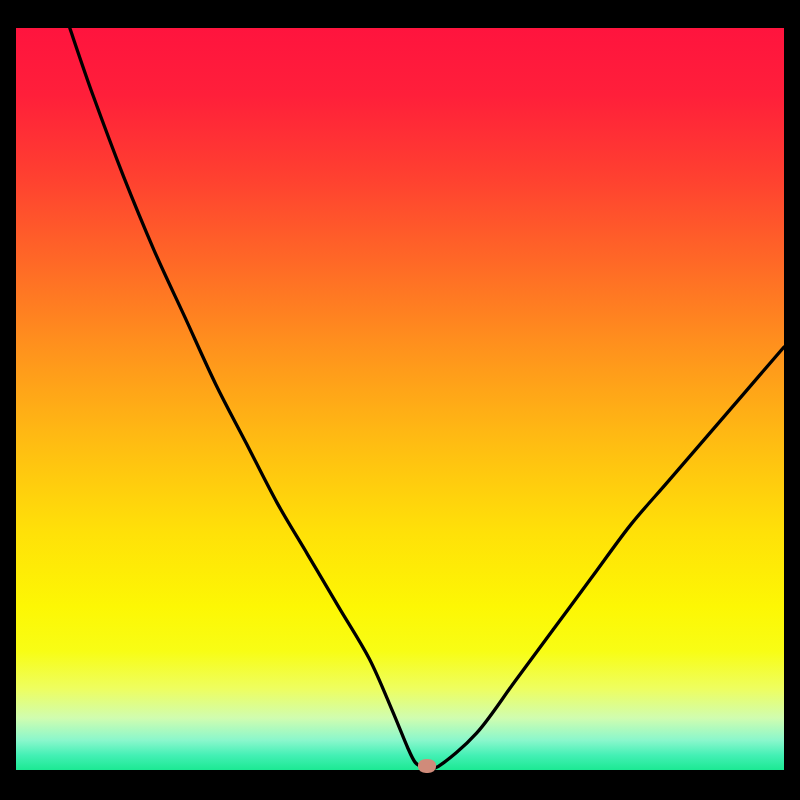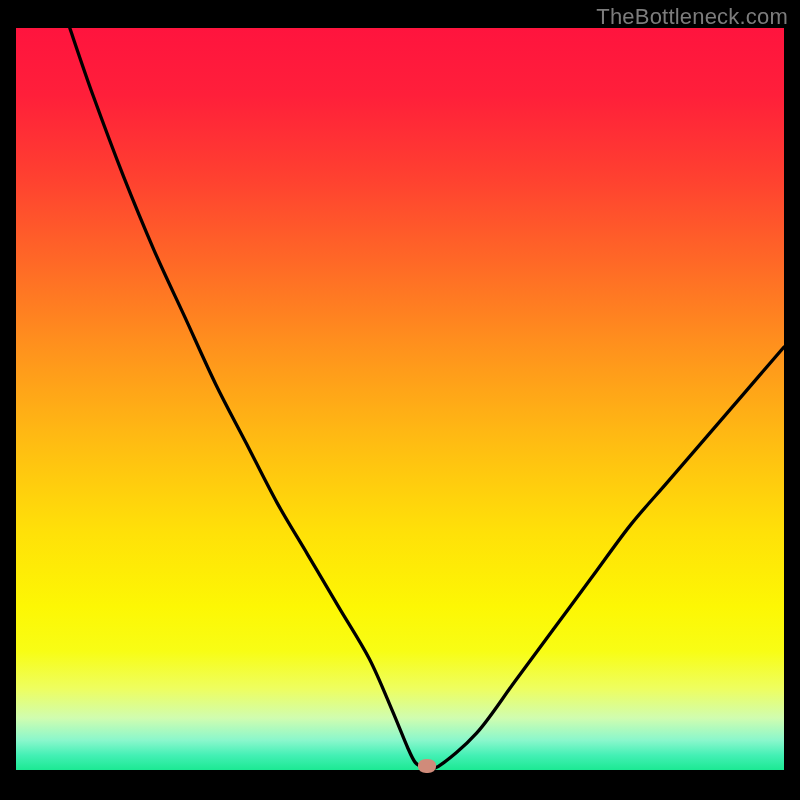--- a/index.html
+++ b/index.html
@@ -67,21 +67,20 @@
     height: 14px;
     border-radius: 8px / 6px;
     background: #d08b7a;
     transform: translate(-50%, -50%);
   }
 </style>
 </head>
 <body>
 
 <div class="frame">
-  <div class="watermark">TheBottleneck.com</div>
 
   <div class="plot">
     <div class="gradient"></div>
 
     <svg class="curve" viewBox="0 0 768 742" preserveAspectRatio="none">
       <path fill="none" stroke="#000" stroke-width="3.3" stroke-linecap="round" stroke-linejoin="round" d="M 53.8 0.0 C 57.6 11.1, 67.8 42.0, 76.8 66.8 C 85.8 91.5, 97.3 122.4, 107.5 148.4 C 117.8 174.4, 128.0 199.1, 138.2 222.6 C 148.5 246.1, 158.7 267.1, 169.0 289.4 C 179.2 311.6, 189.4 335.1, 199.7 356.2 C 209.9 377.2, 220.2 395.7, 230.4 415.5 C 240.6 435.3, 250.9 456.3, 261.1 474.9 C 271.4 493.4, 281.6 509.5, 291.8 526.8 C 302.1 544.1, 312.3 561.4, 322.6 578.8 C 332.8 596.1, 344.3 613.4, 353.3 630.7 C 362.2 648.0, 369.9 667.8, 376.3 682.6 C 382.7 697.5, 387.8 711.1, 391.7 719.7 C 395.5 728.4, 396.8 731.5, 399.4 734.6 C 401.9 737.7, 403.2 737.7, 407.0 738.3 C 410.9 738.9, 413.4 743.9, 422.4 738.3 C 431.4 732.7, 448.0 719.1, 460.8 704.9 C 473.6 690.7, 486.4 670.3, 499.2 653.0 C 512.0 635.6, 524.8 618.3, 537.6 601.0 C 550.4 583.7, 563.2 566.4, 576.0 549.1 C 588.8 531.8, 601.6 513.2, 614.4 497.1 C 627.2 481.1, 640.0 467.5, 652.8 452.6 C 665.6 437.8, 678.4 422.9, 691.2 408.1 C 704.0 393.3, 716.8 378.4, 729.6 363.6 C 742.4 348.7, 761.6 326.5, 768.0 319.1"></path>
     </svg>
 
     <div class="dot" style="left: 410.88px; top: 738.29px;"></div>
   </div>

